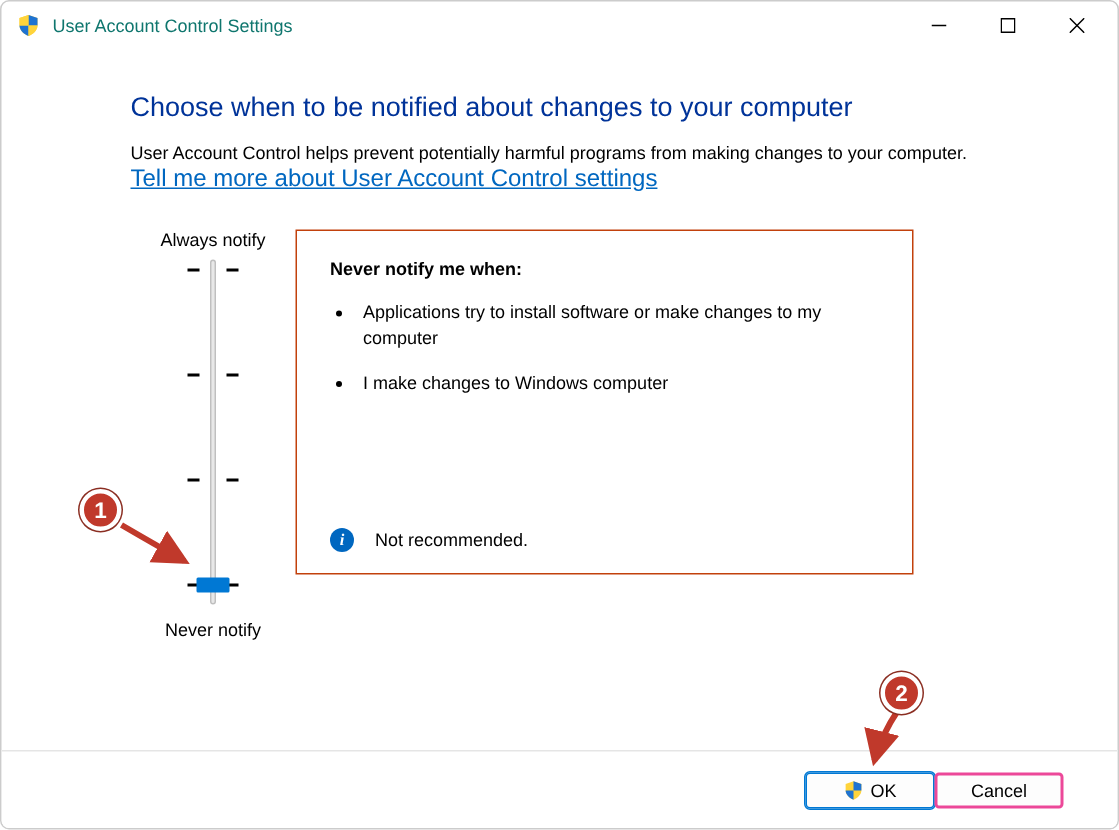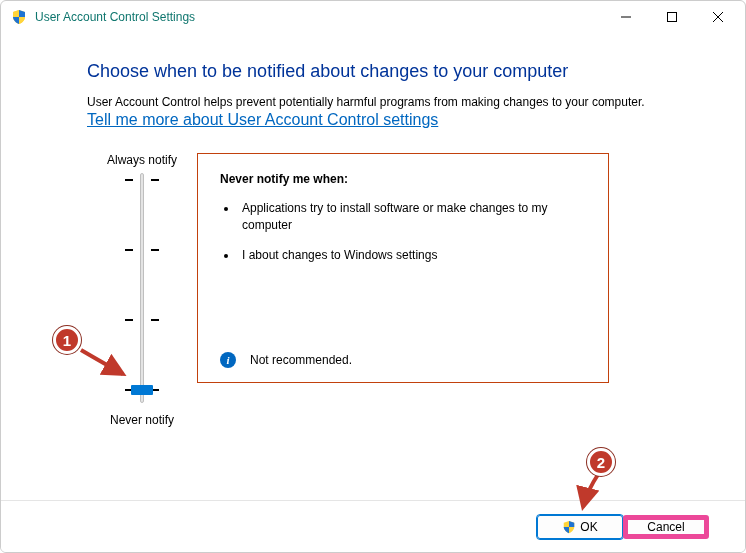--- a/index.html
+++ b/index.html
@@ -146,21 +146,21 @@
     border-top: 1px solid #e5e5e5;
     display:flex;
     align-items:center;
     justify-content:flex-end;
     padding-right: 36px;
     background:#fff;
   }
   .btn {
     min-width: 86px;
     height: 24px;
-    border:5px solid #ec4899;
+    border:2px solid #ec4899;
     background:#fdfdfd;
     border-radius:3px;
     font-size:12px;
     display:flex; align-items:center; justify-content:center;
     gap:4px;
     cursor:pointer;
   }
   .btn.primary {
     border:1px solid #0078d4;
     outline:1px solid #0078d4;
@@ -238,21 +238,21 @@
           <span class="tick r" style="top:216px"></span>
         <div class="thumb" style="top:212px"></div>
       </div>
       <div class="slider-label" style="margin-top:10px">Never notify</div>
     </div>
 
     <div class="info-box">
       <div class="info-title">Never notify me when:</div>
       <ul>
         <li>Applications try to install software or make changes to my computer</li>
-        <li>I about changes to Windows settings</li>
+        <li>I make changes to Windows computer</li>
       </ul>
       <div class="info-footer">
         <span class="info-icon">i</span>
         <span>Not recommended.</span>
       </div>
     </div>
   </div>
 </div>
 
 <div class="btn-row">

